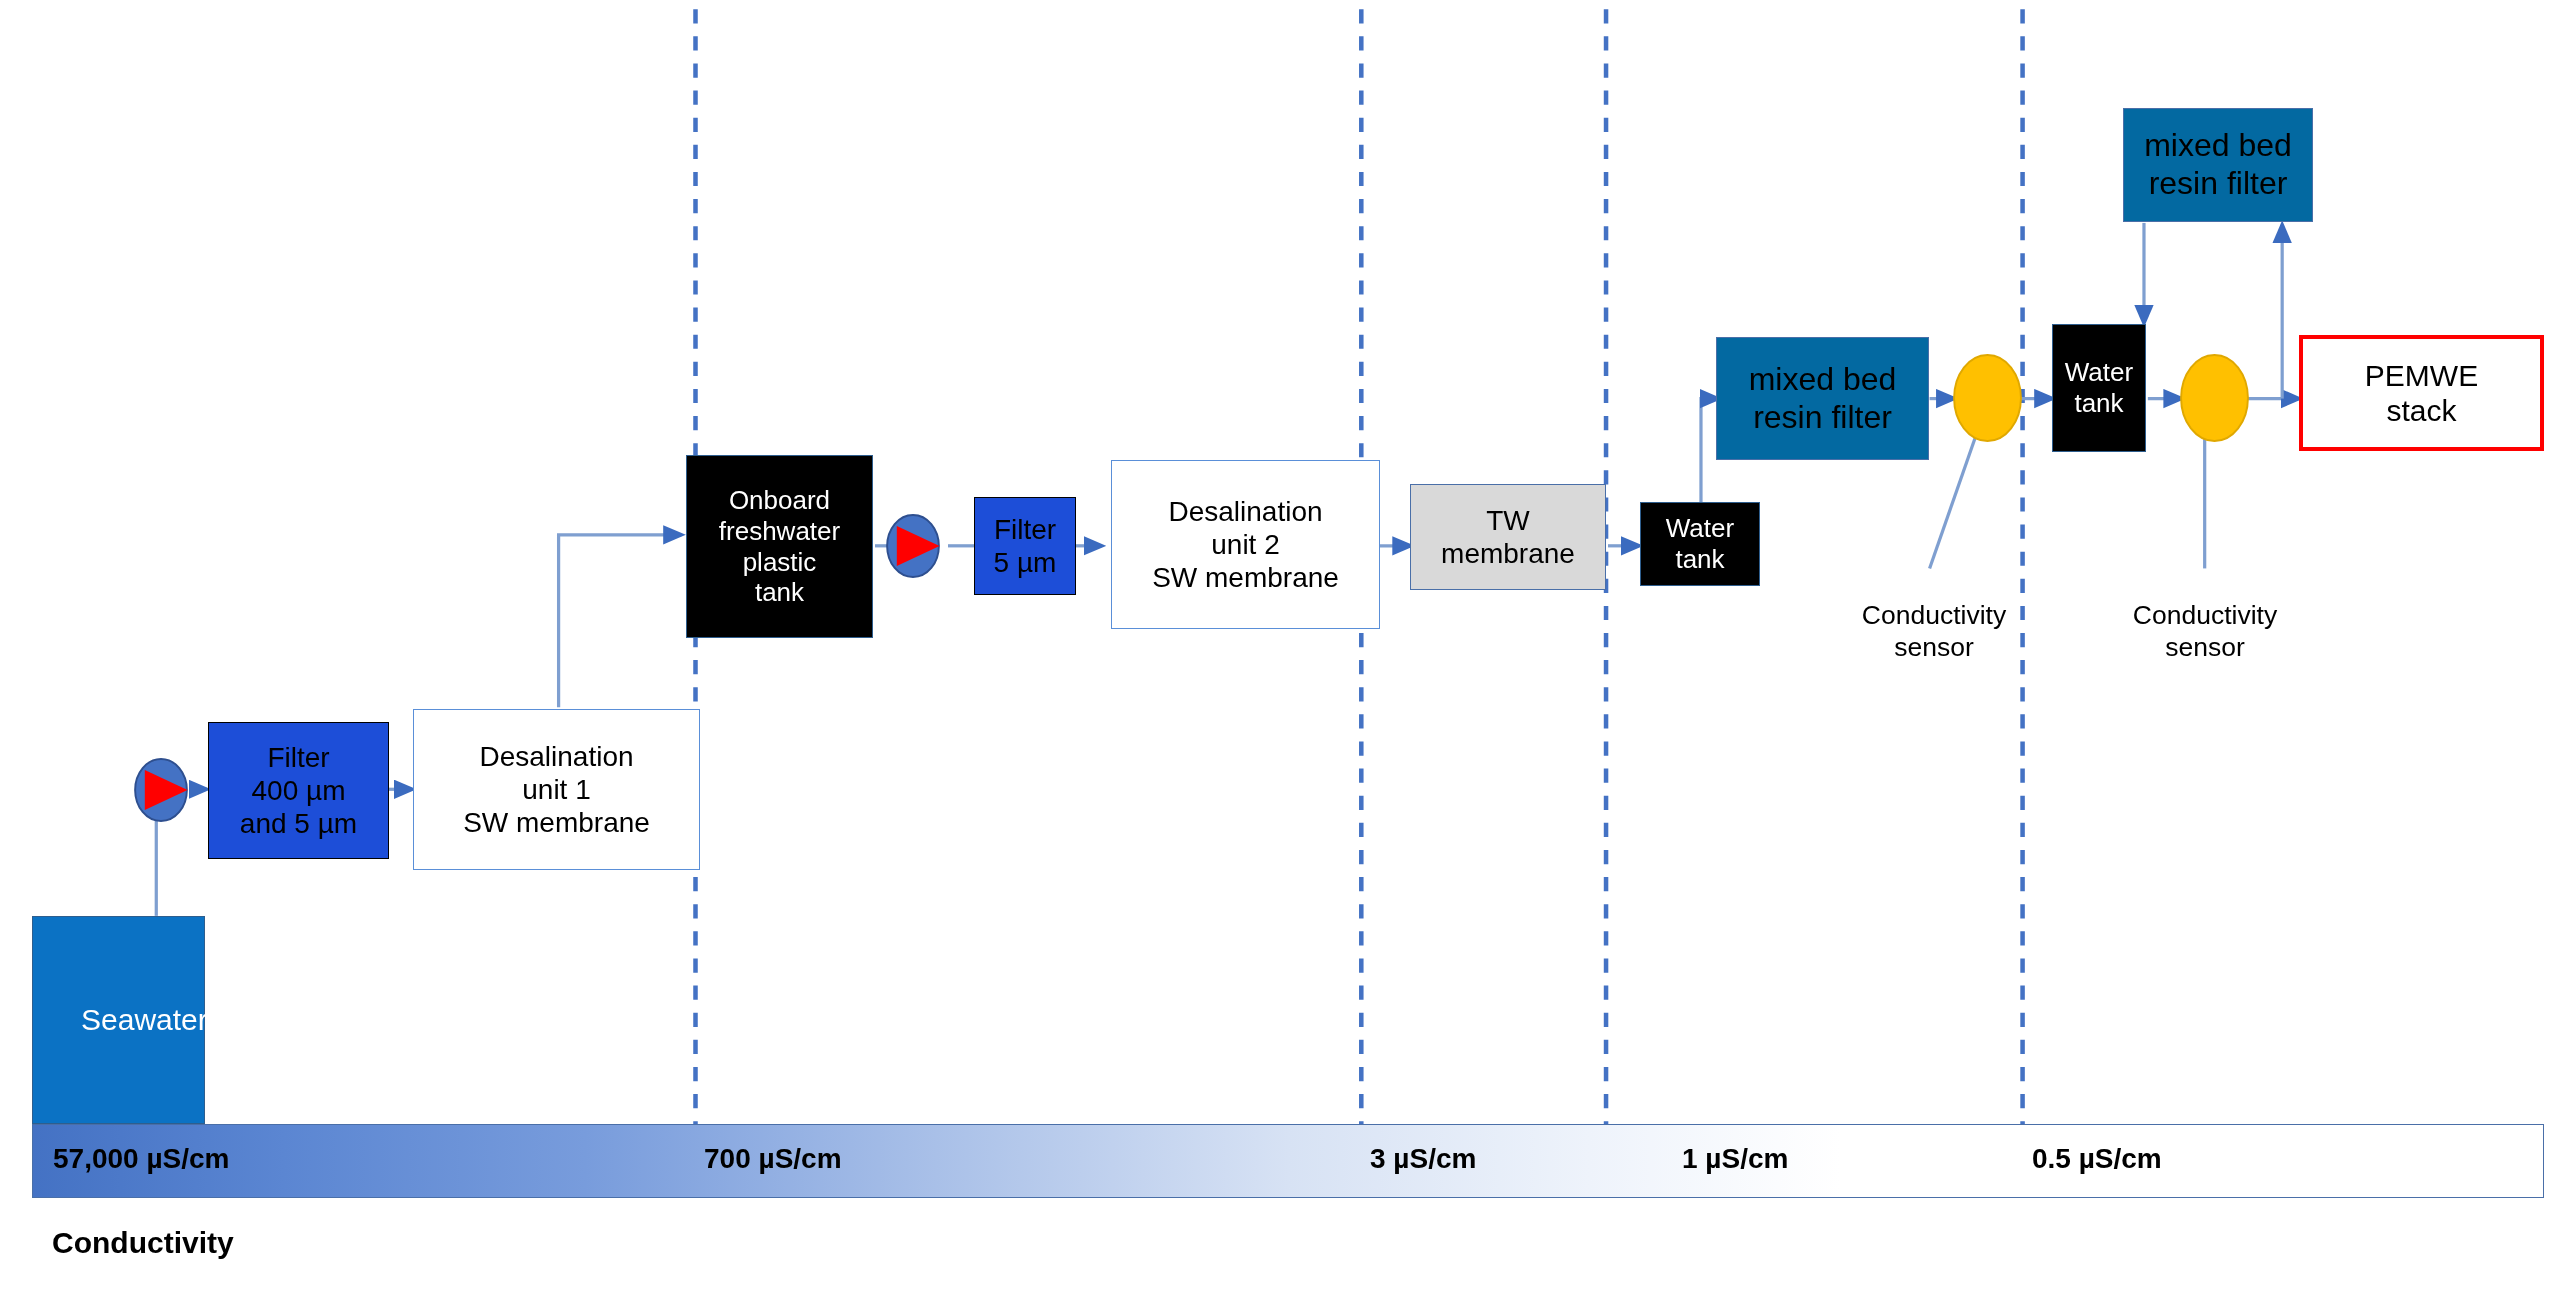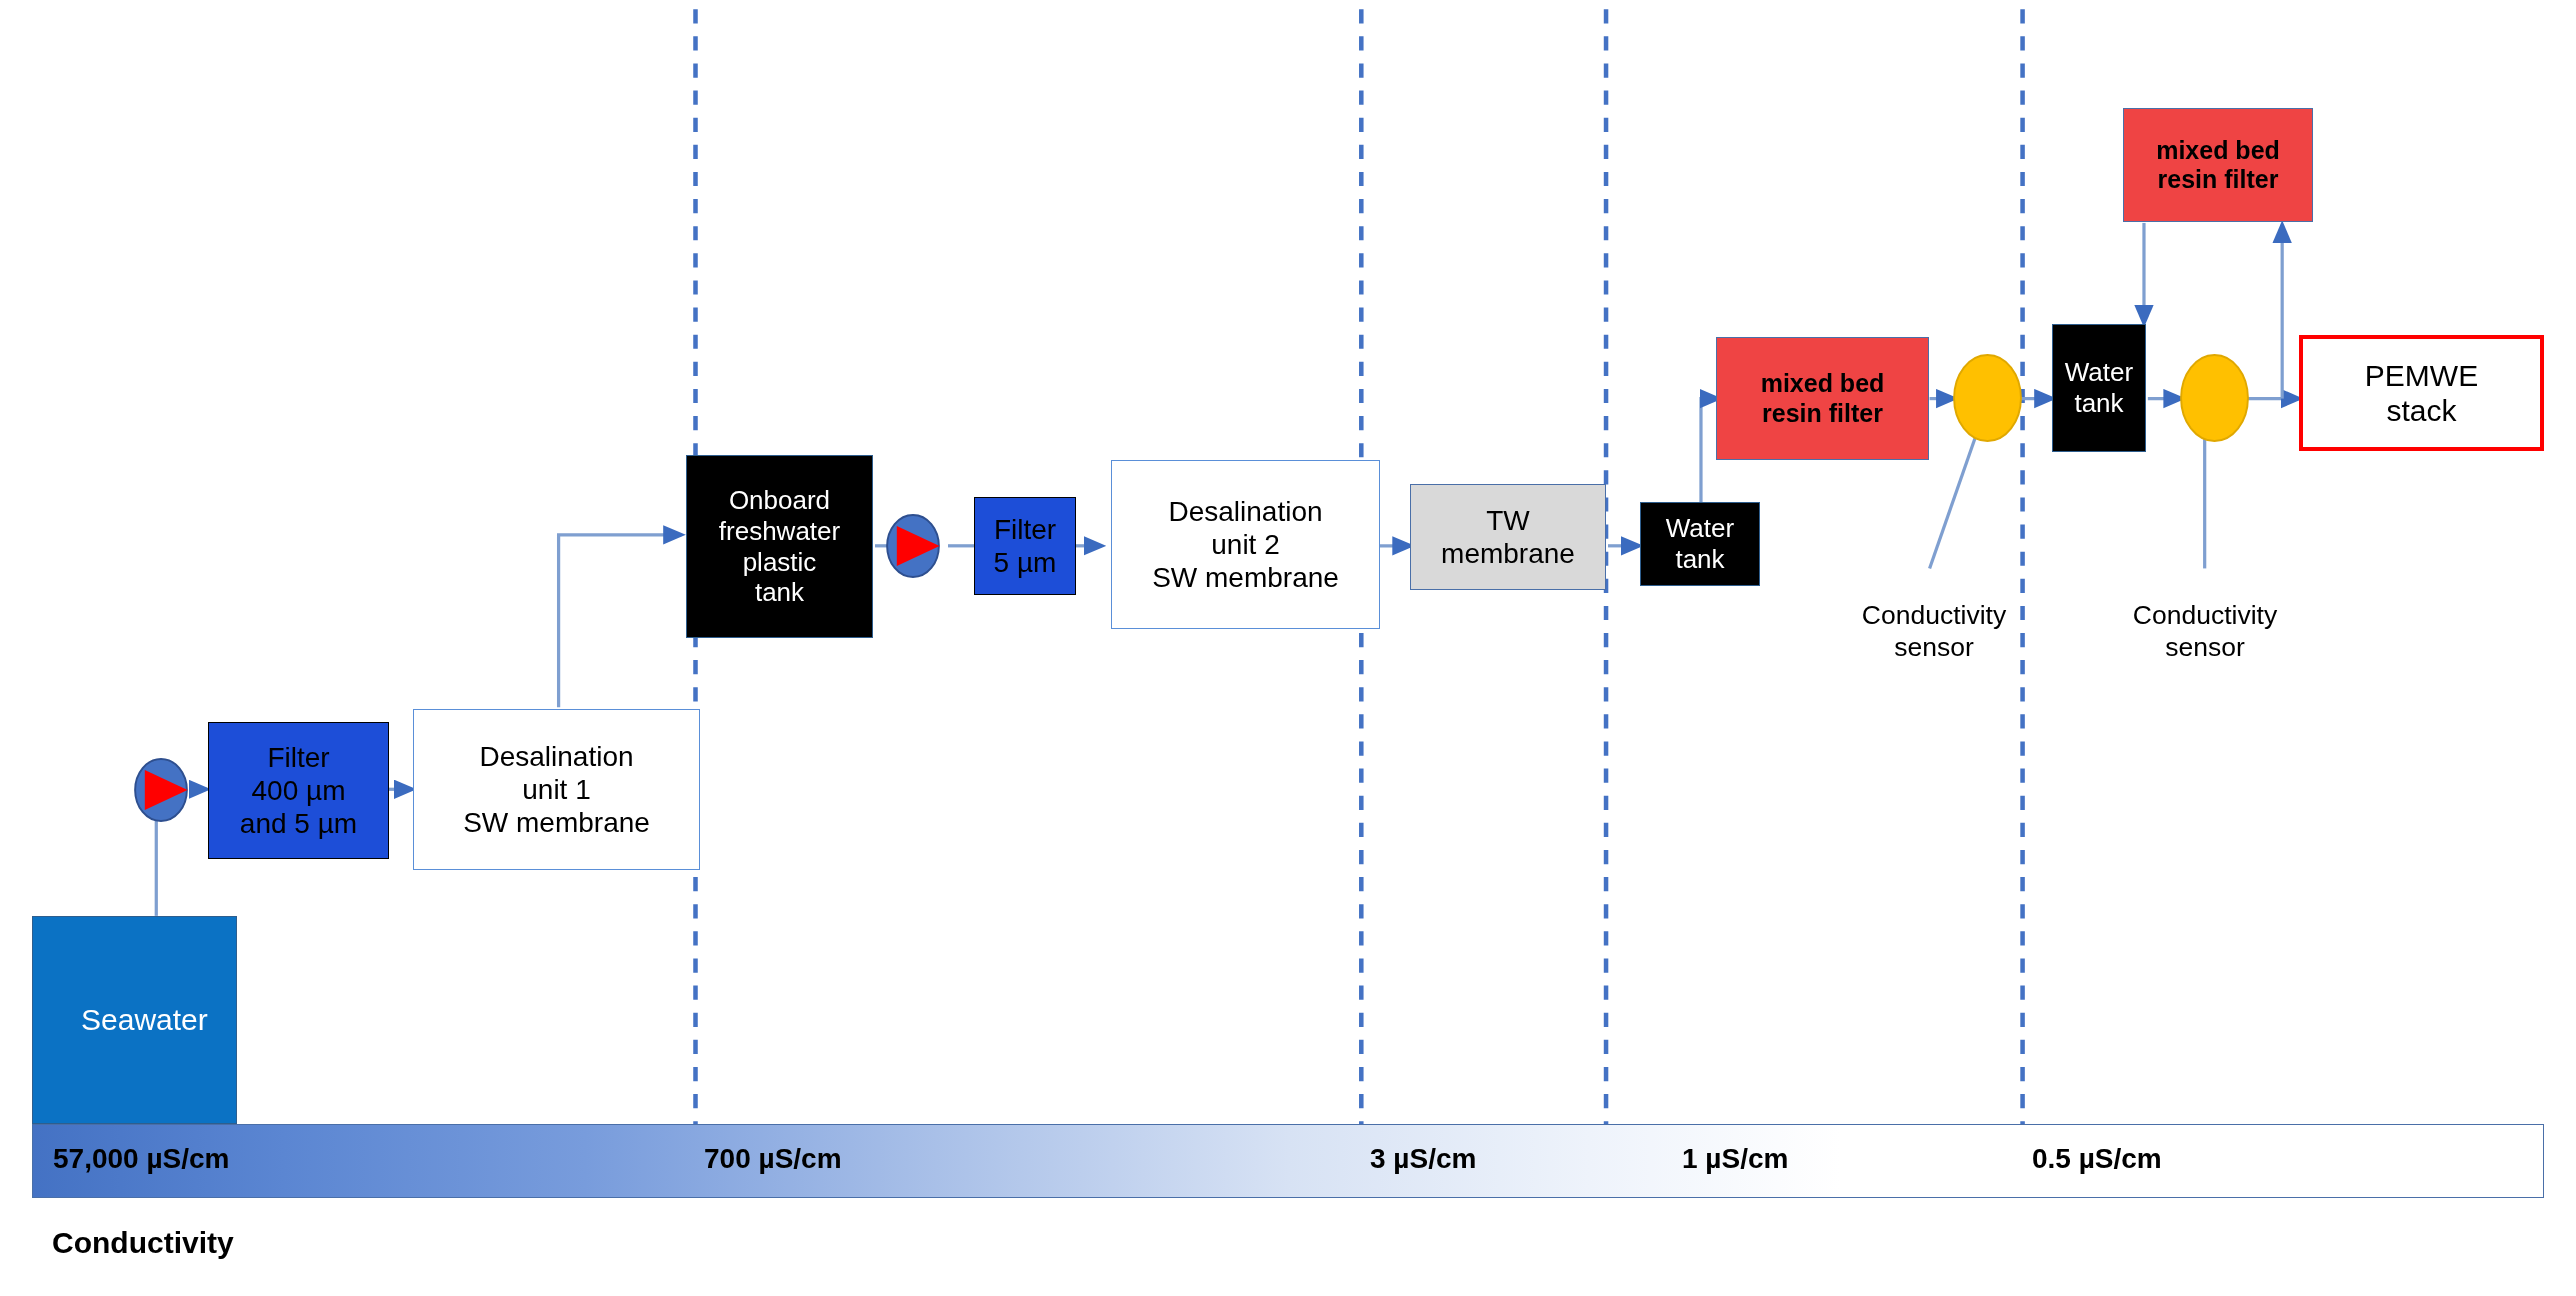--- a/index.html
+++ b/index.html
@@ -46,25 +46,24 @@
     color:#000000;
     font-size:28px;
   }
   .n-cyan{
     background:#000000;
     border:1.9px solid #2E5E8E;
     color:#ffffff;
     font-size:26px;
   }
   .n-gray{
-    background:#ef4444;
+    background:#0369a1;
     border:1.9px solid #4A6FA8;
     color:#000000;
-    font-size:25px;
-    font-weight:bold;
+    font-size:32px;
   }
   .n-graylight{
     background:#D9D9D9;
     border:1.9px solid #4A6FA8;
     color:#000000;
     font-size:28px;
   }
   .n-red{
     background:#ffffff;
     border:4.5px solid #FF0000;
@@ -198,21 +197,21 @@
     <svg width="71" height="90" viewBox="0 0 110 140" xmlns="http://www.w3.org/2000/svg">
       <ellipse cx="55" cy="70" rx="52" ry="67" fill="#FFC000" stroke="#E0A800" stroke-width="3"></ellipse>
     </svg>
   </div>
   <div class="pump" style="left:2179px;top:353px;">
     <svg width="71" height="90" viewBox="0 0 110 140" xmlns="http://www.w3.org/2000/svg">
       <ellipse cx="55" cy="70" rx="52" ry="67" fill="#FFC000" stroke="#E0A800" stroke-width="3"></ellipse>
     </svg>
   </div>
 
-  <div class="node n-seawater" style="left:32px;top:916px;width:205px;height:208px;padding-left:48px;">Seawater</div>
+  <div class="node n-seawater" style="left:32px;top:916px;width:173px;height:208px;padding-left:48px;">Seawater</div>
 
   <div class="node n-whitebox" style="left:208px;top:722px;width:181px;height:137px;">Filter
 400 µm
 and 5 µm</div>
 
   <div class="node n-bluebox" style="left:413px;top:709px;width:287px;height:161px;">Desalination
 unit 1
 SW membrane</div>
 
   <div class="node n-cyan" style="left:686px;top:455px;width:187px;height:183px;">Onboard

